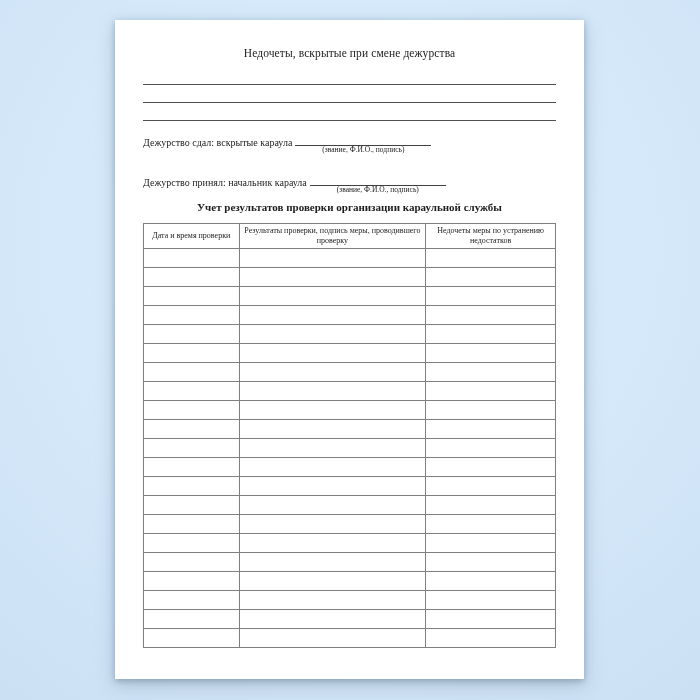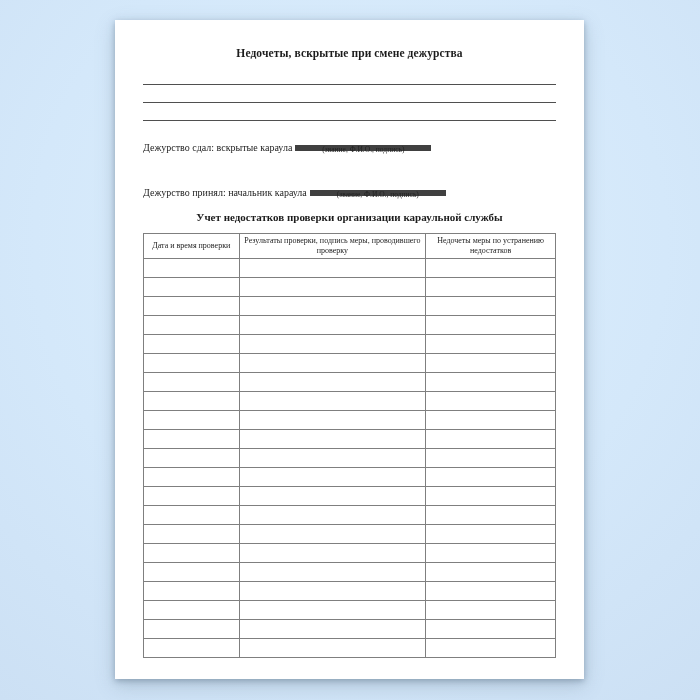--- a/index.html
+++ b/index.html
@@ -20,21 +20,21 @@
     top: 20px;
     width: 469px;
     height: 659px;
     box-sizing: border-box;
     padding: 27px 28px 0 28px;
     background: #ffffff;
     box-shadow: 0 2px 6px rgba(96,118,140,0.50), 0 6px 18px rgba(96,118,140,0.30);
   }
   .doc-title {
     text-align: center;
-    font-weight: bold;
+    font-weight: normal;
     font-size: 11.5px;
     line-height: 13px;
     color: #1c1c1c;
     letter-spacing: 0.1px;
   }
   .blank-lines {
     margin-top: 7px;
   }
   .blank-line {
     height: 17px;
@@ -49,21 +49,21 @@
   }
   .sig-row + .sig-row {
     margin-top: 25px;
   }
   .sig-label { color: #1c1c1c; }
   .sig-line {
     display: inline-block;
     width: 136px;
     height: 11px;
     margin-left: 3px;
-    border-bottom: 6px solid #404040;
+    border-bottom: 1px solid #404040;
     position: relative;
   }
   .sig-caption {
     position: absolute;
     top: 12px;
     left: -20px;
     right: -20px;
     text-align: center;
     font-size: 7.5px;
     line-height: 8px;
@@ -119,21 +119,21 @@
     </div>
 
   <div class="sig-row">
     <span class="sig-label">Дежурство сдал: вскрытые караула</span><span class="sig-line"><span class="sig-caption">(звание, Ф.И.О., подпись)</span></span>
   </div>
 
   <div class="sig-row">
     <span class="sig-label">Дежурство принял: начальник караула</span><span class="sig-line"><span class="sig-caption">(звание, Ф.И.О., подпись)</span></span>
   </div>
 
-  <div class="section-title">Учет недостатков проверки организации караульной службы</div>
+  <div class="section-title">Учет результатов проверки организации караульной службы</div>
 
   <table class="inspection-table">
     <colgroup>
       <col class="c1">
         <col class="c2">
         <col class="c3">
     </colgroup>
     <thead>
       <tr>
         <th>Дата и время проверки</th>

